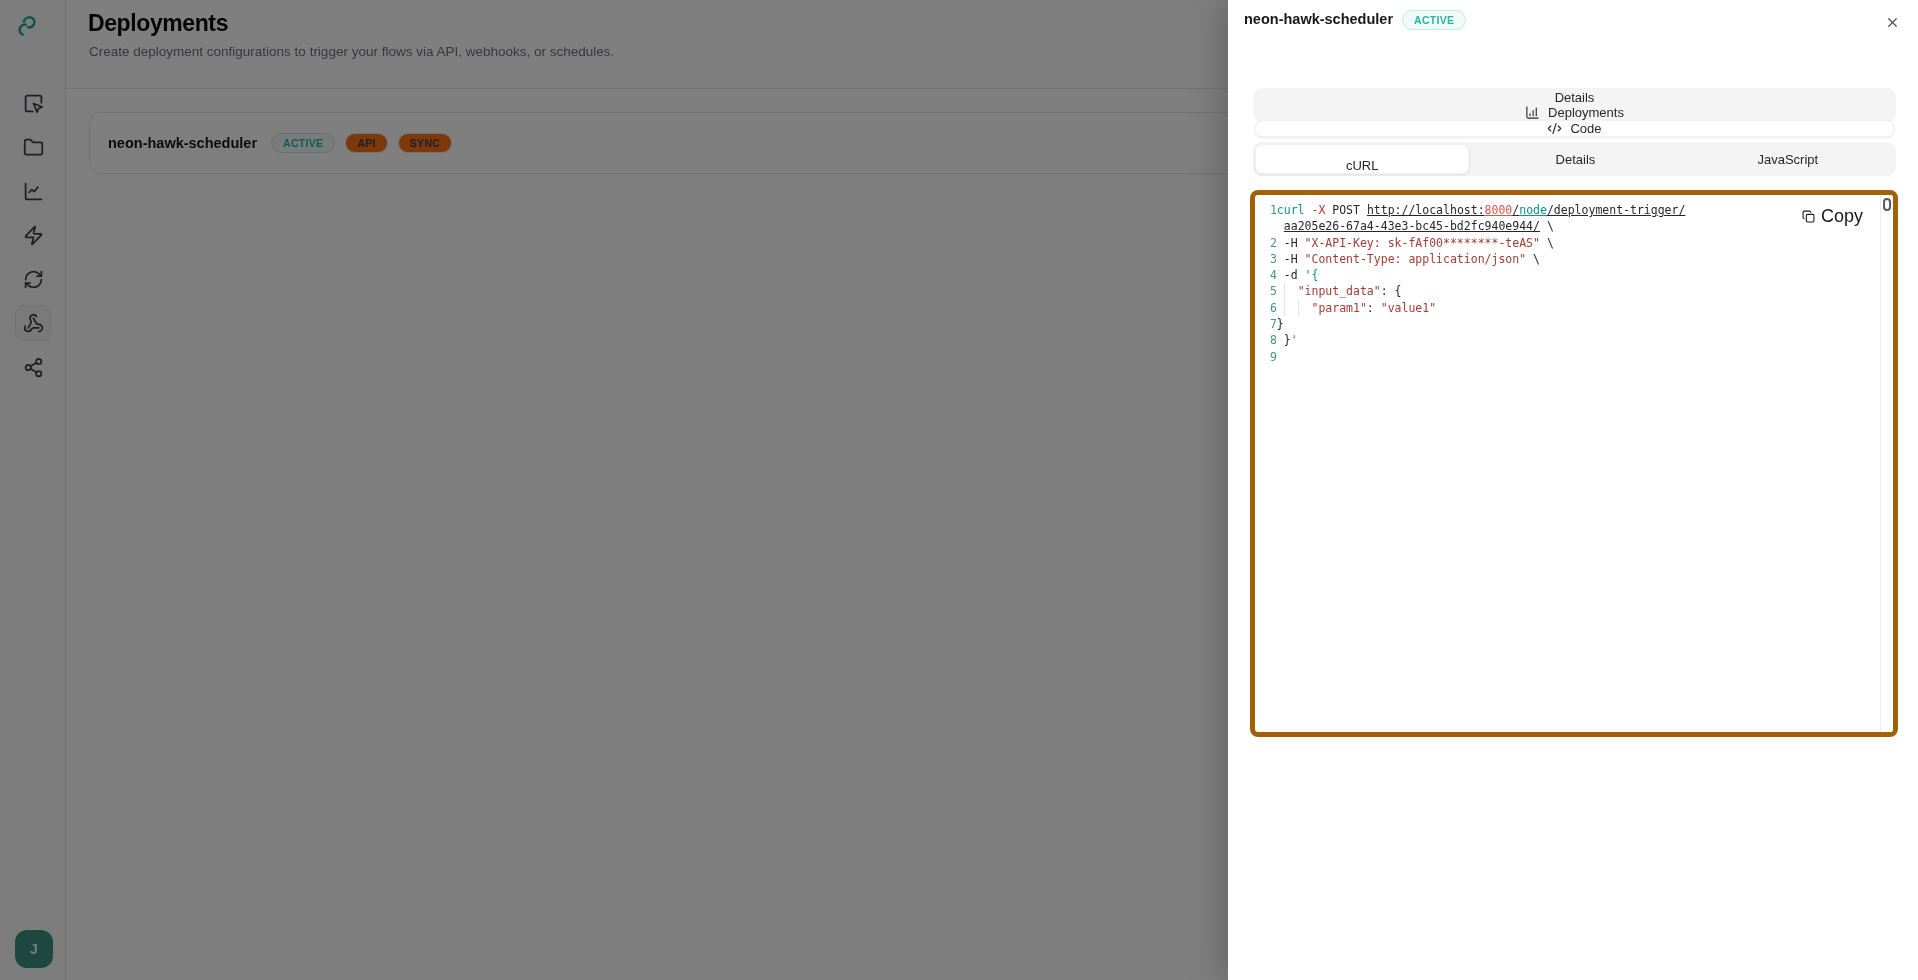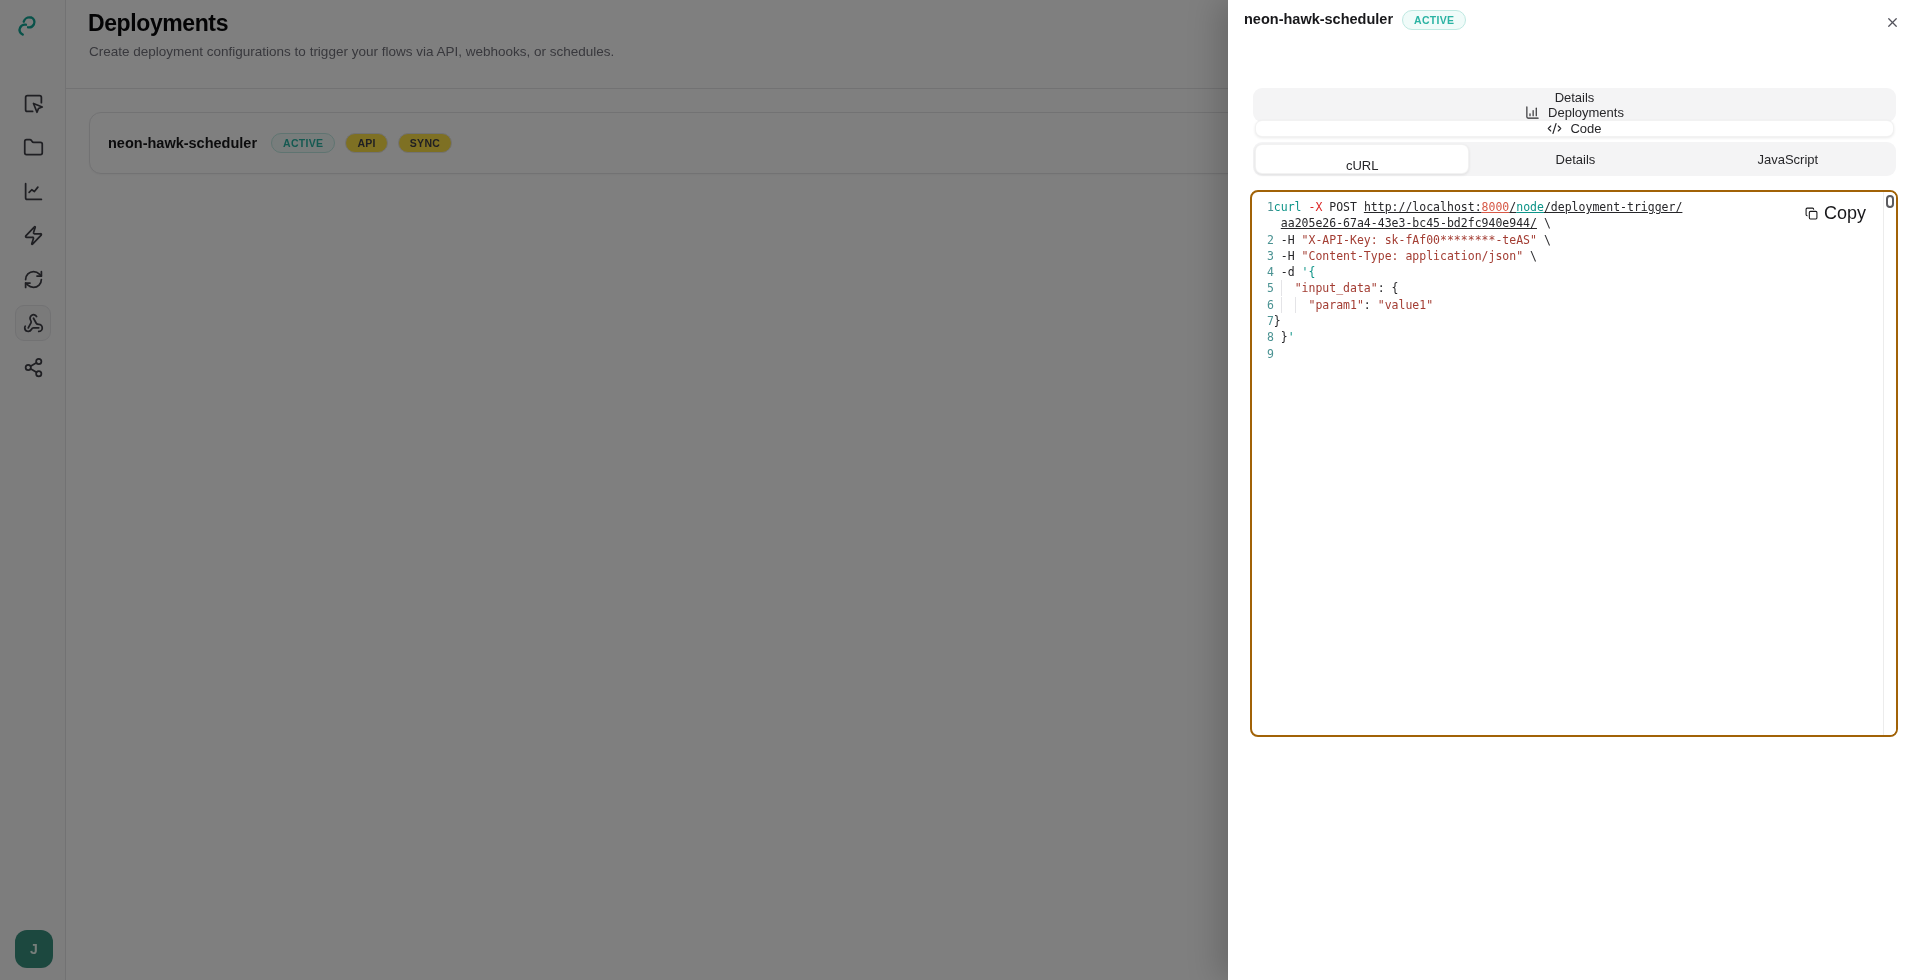--- a/index.html
+++ b/index.html
@@ -25,21 +25,21 @@
   .page-subtitle { position:absolute; left:23px; top:44px; font-size:13.5px; color:#71717a; }
   .page-divider { position:absolute; left:0; right:0; top:88px; height:1px; background:#e4e4e7; }
 
   .card { position:absolute; left:23px; top:112px; width:1790px; height:62px; background:#fff;
           border:1px solid #e4e4e7; border-radius:12px; box-shadow:0 1px 2px rgba(0,0,0,.04);
           display:flex; align-items:center; padding:0 18px; gap:10px; cursor:pointer; }
   .card-name { font-size:14.5px; font-weight:700; color:#18181b; margin-right:4px; }
 
   .badge { display:inline-flex; align-items:center; border-radius:999px; padding:3px 11px;
            font-size:10.5px; font-weight:600; letter-spacing:.3px;
-           border:1px solid #e4e4e7; background:#fde047; color:#3f3f46; }
+           border:1px solid #e4e4e7; background:#f97316; color:#3f3f46; }
   .badge.teal { color:#2bb3a3; background:#f0fbf9; border-color:#bfe9e2; }
 
   
   .overlay { position:absolute; inset:0; background:rgba(0,0,0,0.50); cursor:pointer; }
 
   
   .panel { position:absolute; top:0; right:0; bottom:0; width:690px; background:#fff;
            box-shadow:-10px 0 30px rgba(0,0,0,.18); }
   .panel-title { position:absolute; left:16px; top:11px; font-size:14.5px; font-weight:700; color:#18181b; }
   .panel-badge { position:absolute; left:174px; top:10px; }
@@ -49,21 +49,21 @@
   .tabrow { position:absolute; left:25px; right:22px; height:34px; background:#f4f4f5;
             border-radius:9px; display:flex; padding:2px; }
   .tabrow.r1 { top:88px;flex-direction:column; } .tabrow.r2 { top:142px; }
   .tab { flex:1; display:flex; align-items:center; justify-content:center; gap:8px;
          font-size:13px; color:#27272a; border-radius:7px; cursor:pointer; }
   .tab.selected { background:#fff; border:1px solid rgba(0,0,0,.05);
                   box-shadow:0 1px 3px rgba(0,0,0,.09); font-weight:400;align-items:flex-end; }
   .tab svg { flex:0 0 auto; }
 
   .codeblock { position:absolute; left:22px; right:20px; top:190px; height:547px;
-               border:2px solid #a16207; border-radius:8px; background:#fff; overflow:hidden; }
+               border:5px solid #a16207; border-radius:8px; background:#fff; overflow:hidden; }
   .codelines { position:absolute; left:8px; top:7px; right:40px;
                font-family:"DejaVu Sans Mono","Liberation Mono",monospace;
                font-size:11.5px; line-height:16.3px; white-space:pre; }
   .crow { height:16.3px; }
   .ln { display:inline-block; width:2ch; text-align:right; color:#4a9292; }
   .k  { color:#0d9488; }
   .f  { color:#dc2626; }
   .p  { color:#27272a; }
   .u  { color:#27272a; text-decoration:underline; }
   .o  { color:#d65745; text-decoration:underline; }

